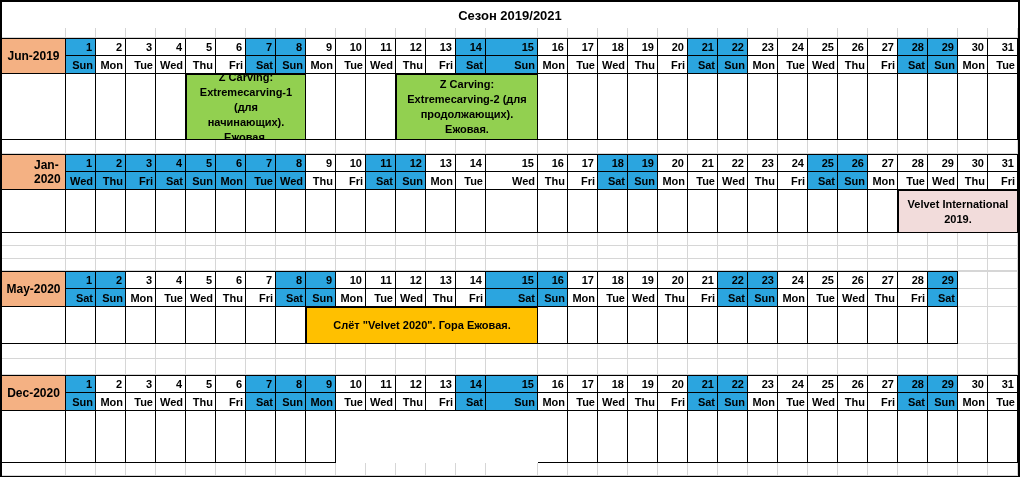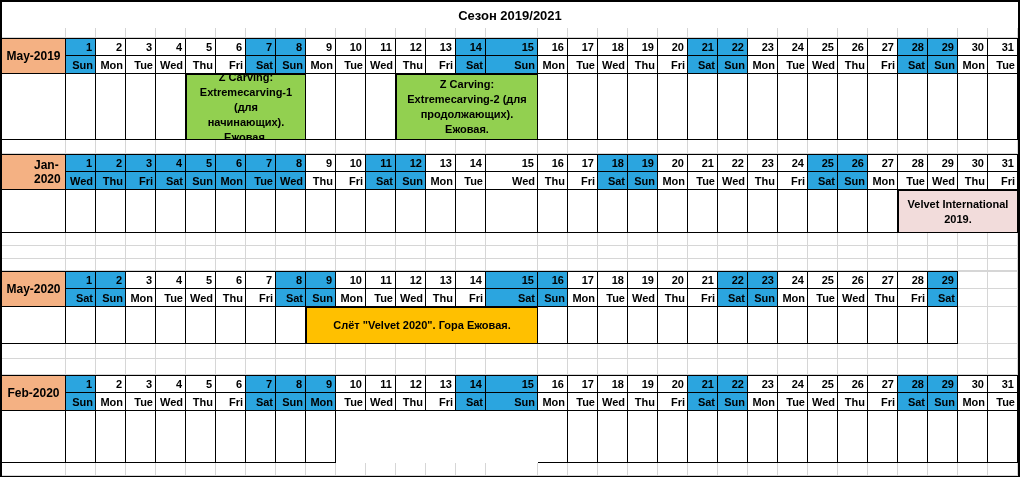--- a/index.html
+++ b/index.html
@@ -58,21 +58,21 @@
         <div class="c ghost"></div>
         <div class="c ghost"></div>
         <div class="c ghost"></div>
         <div class="c ghost"></div>
         <div class="c ghost"></div>
         <div class="c ghost"></div>
         <div class="c ghost"></div>
         <div class="c ghost"></div>
       </div>
       <div class="grid-band" style="grid-template-columns: 64px repeat(14, 30px) 52px repeat(16, 30px); grid-template-rows: 18px 18px 66px;">
-        <div class="c bt label-cell" style="grid-area: 1 / 1 / 3 / 2;">May-2019</div>
+        <div class="c bt label-cell" style="grid-area: 1 / 1 / 3 / 2;">Jun-2019</div>
         <div class="c bt num hl" style="grid-area: 1 / 2 / 2 / 3;">1</div>
         <div class="c wd hl" style="grid-area: 2 / 2 / 3 / 3;">Sun</div>
         <div class="c bt num" style="grid-area: 1 / 3 / 2 / 4;">2</div>
         <div class="c wd" style="grid-area: 2 / 3 / 3 / 4;">Mon</div>
         <div class="c bt num" style="grid-area: 1 / 4 / 2 / 5;">3</div>
         <div class="c wd" style="grid-area: 2 / 4 / 3 / 5;">Tue</div>
         <div class="c bt num" style="grid-area: 1 / 5 / 2 / 6;">4</div>
         <div class="c wd" style="grid-area: 2 / 5 / 3 / 6;">Wed</div>
         <div class="c bt num" style="grid-area: 1 / 6 / 2 / 7;">5</div>
         <div class="c wd" style="grid-area: 2 / 6 / 3 / 7;">Thu</div>
@@ -539,21 +539,21 @@
         <div class="c ghost"></div>
         <div class="c ghost"></div>
         <div class="c ghost"></div>
         <div class="c ghost"></div>
         <div class="c ghost"></div>
         <div class="c ghost"></div>
         <div class="c ghost"></div>
         <div class="c ghost"></div>
       </div>
       <div class="grid-band" style="grid-template-columns: 64px repeat(14, 30px) 52px repeat(16, 30px); grid-template-rows: 18px 18px 52px;">
-        <div class="c bt label-cell" style="grid-area: 1 / 1 / 3 / 2;">Feb-2020</div>
+        <div class="c bt label-cell" style="grid-area: 1 / 1 / 3 / 2;">Dec-2020</div>
         <div class="c bt num hl" style="grid-area: 1 / 2 / 2 / 3;">1</div>
         <div class="c wd hl" style="grid-area: 2 / 2 / 3 / 3;">Sun</div>
         <div class="c bt num" style="grid-area: 1 / 3 / 2 / 4;">2</div>
         <div class="c wd" style="grid-area: 2 / 3 / 3 / 4;">Mon</div>
         <div class="c bt num" style="grid-area: 1 / 4 / 2 / 5;">3</div>
         <div class="c wd" style="grid-area: 2 / 4 / 3 / 5;">Tue</div>
         <div class="c bt num" style="grid-area: 1 / 5 / 2 / 6;">4</div>
         <div class="c wd" style="grid-area: 2 / 5 / 3 / 6;">Wed</div>
         <div class="c bt num" style="grid-area: 1 / 6 / 2 / 7;">5</div>
         <div class="c wd" style="grid-area: 2 / 6 / 3 / 7;">Thu</div>

